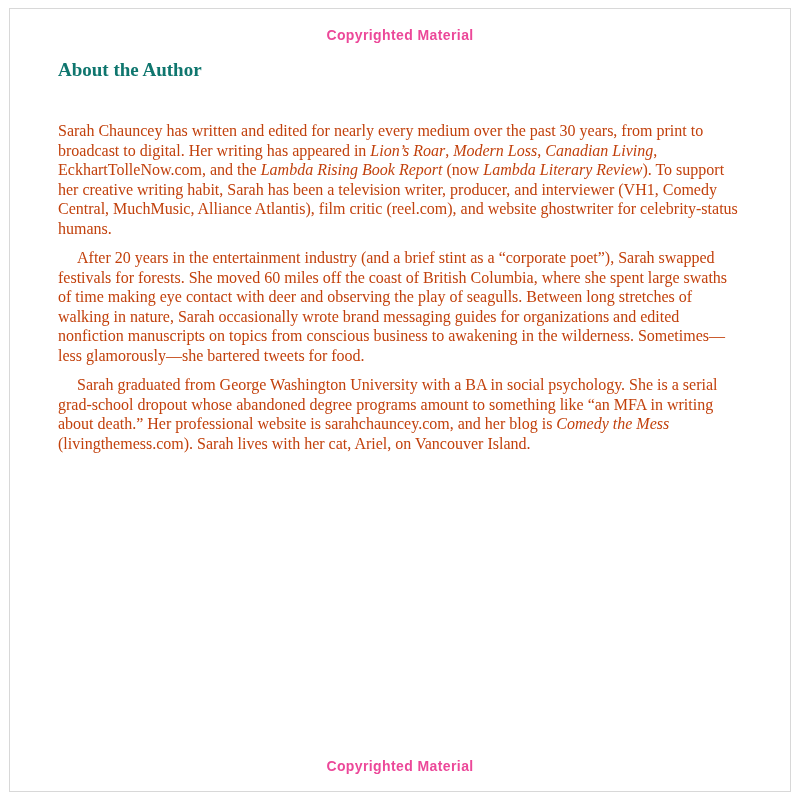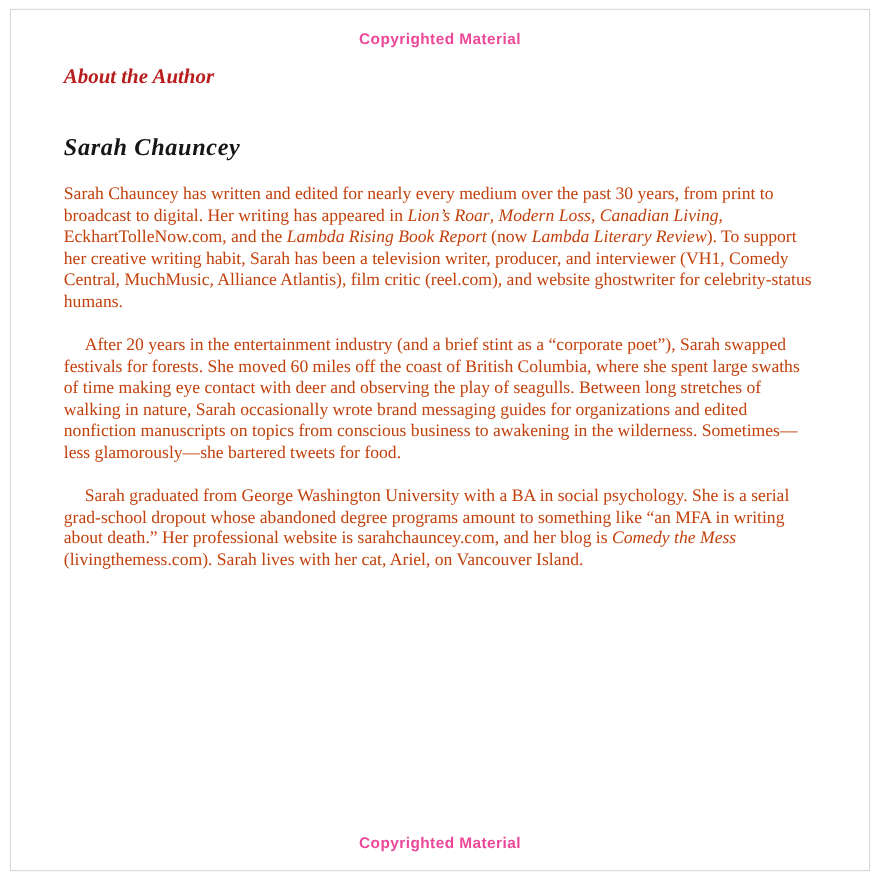--- a/index.html
+++ b/index.html
@@ -41,57 +41,55 @@
   .content {
     position: absolute;
     left: 58px;
     right: 58px;
     top: 59px;
   }
   .heading {
     margin: 0 0 40px 0;
     font-size: 19px;
     font-weight: bold;
-    color: #b91c1c;
-    font-style: italic;
+    color: #0f766e;
   }
   .signature {
     margin: 0 0 20px 0;
     font-style: italic;
     font-weight: bold;
     font-size: 22px;
     letter-spacing: 0.6px;
     color: #161616;
   }
   .body-text p {
     margin: 0;
     font-size: 16px;
     line-height: 1.22;
     color: #c2410c;
   }
   .body-text p + p {
-    margin-top: 20px;
+    margin-top: 10px;
     text-indent: 19px;
   }
   .body-text em {
     font-style: italic;
   }
 </style>
 </head>
 <body>
 
 <div class="page">
   <div class="frame"></div>
 
   <div class="watermark top">Copyrighted Material</div>
 
   <div class="content">
     <h1 class="heading">About the Author</h1>
 
-    <div class="signature">Sarah Chauncey</div>
 
     <div class="body-text" id="body-text">
         <p>Sarah Chauncey has written and edited for nearly every medium over the past 30 years, from print to broadcast to digital. Her writing has appeared in <em>Lion’s Roar</em>, <em>Modern Loss</em>, <em>Canadian Living</em>, EckhartTolleNow.com, and the <em>Lambda Rising Book Report</em> (now <em>Lambda Literary Review</em>). To support her creative writing habit, Sarah has been a television writer, producer, and interviewer (VH1, Comedy Central, MuchMusic, Alliance Atlantis), film critic (reel.com), and website ghostwriter for celebrity-status humans.</p>
         <p>After 20 years in the entertainment industry (and a brief stint as a “corporate poet”), Sarah swapped festivals for forests. She moved 60 miles off the coast of British Columbia, where she spent large swaths of time making eye contact with deer and observing the play of seagulls. Between long stretches of walking in nature, Sarah occasionally wrote brand messaging guides for organizations and edited nonfiction manuscripts on topics from conscious business to awakening in the wilderness. Sometimes—less glamorously—she bartered tweets for food.</p>
         <p>Sarah graduated from George Washington University with a BA in social psychology. She is a serial grad-school dropout whose abandoned degree programs amount to something like “an MFA in writing about death.” Her professional website is sarahchauncey.com, and her blog is <em>Comedy the Mess</em> (livingthemess.com). Sarah lives with her cat, Ariel, on Vancouver Island.</p>
       </div>
   </div>
 
   <div class="watermark bottom">Copyrighted Material</div>
 </div>

